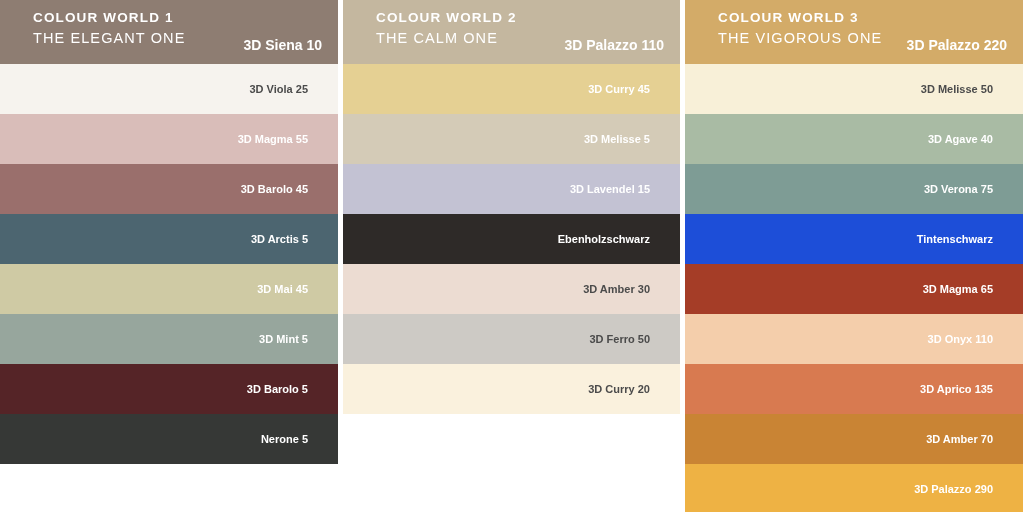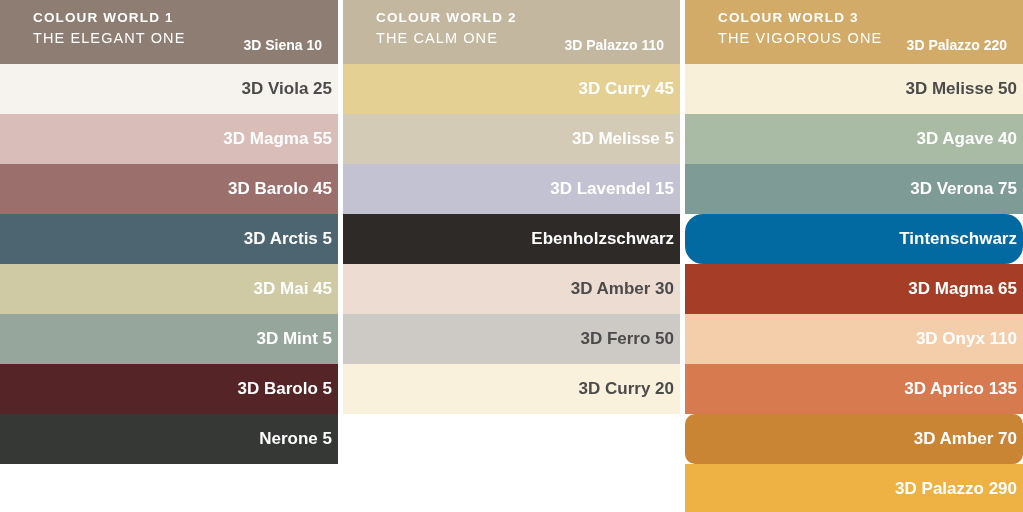--- a/index.html
+++ b/index.html
@@ -75,24 +75,24 @@
   }
 
   .swatch-row {
     height: 50px;
     flex: 0 0 50px;
     position: relative;
     box-sizing: border-box;
   }
   .swatch-label {
     position: absolute;
-    right: 6px;
+    right: 30px;
     top: 50%;
     transform: translateY(-50%);
-    font-size: 17px;
+    font-size: 11px;
     font-weight: bold;
     white-space: nowrap;
   }
   .text-light { color: #ffffff; }
   .text-dark  { color: #4b4b4b; }
 </style>
 </head>
 <body>
 
 <div class="palette-board">
@@ -181,33 +181,33 @@
     <div class="swatch-list" style="display:flex;flex-direction:column;flex:1 1 auto;">
         <div class="swatch-row" style="background-color: rgb(248, 240, 216);">
           <span class="swatch-label text-dark" style="color: rgb(75, 75, 75);">3D Melisse 50</span>
         </div>
         <div class="swatch-row" style="background-color: rgb(169, 187, 164);">
           <span class="swatch-label text-light" style="color: rgb(255, 255, 255);">3D Agave 40</span>
         </div>
         <div class="swatch-row" style="background-color: rgb(126, 156, 149);">
           <span class="swatch-label text-light" style="color: rgb(255, 255, 255);">3D Verona 75</span>
         </div>
-        <div class="swatch-row" style="background-color: #0369a1; border-radius: 18px;">
+        <div class="swatch-row" style="background-color: #1d4ed8;">
           <span class="swatch-label text-light" style="color: rgb(255, 255, 255);">Tintenschwarz</span>
         </div>
         <div class="swatch-row" style="background-color: rgb(165, 61, 39);">
           <span class="swatch-label text-light" style="color: rgb(255, 255, 255);">3D Magma 65</span>
         </div>
         <div class="swatch-row" style="background-color: rgb(244, 206, 171);">
           <span class="swatch-label text-light" style="color: rgb(255, 255, 255);">3D Onyx 110</span>
         </div>
         <div class="swatch-row" style="background-color: rgb(216, 122, 80);">
           <span class="swatch-label text-light" style="color: rgb(255, 255, 255);">3D Aprico 135</span>
         </div>
-        <div class="swatch-row" style="background-color: rgb(201, 132, 52); border-radius: 10px;">
+        <div class="swatch-row" style="background-color: rgb(201, 132, 52);">
           <span class="swatch-label text-light" style="color: rgb(255, 255, 255);">3D Amber 70</span>
         </div>
         <div class="swatch-row" style="background-color: rgb(238, 178, 68);">
           <span class="swatch-label text-light" style="color: rgb(255, 255, 255);">3D Palazzo 290</span>
         </div>
       </div>
   </div>
 
 </div>
 

